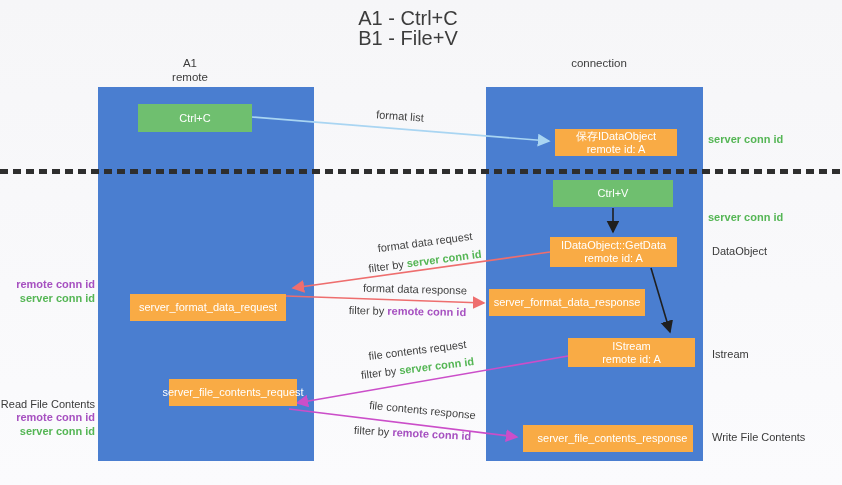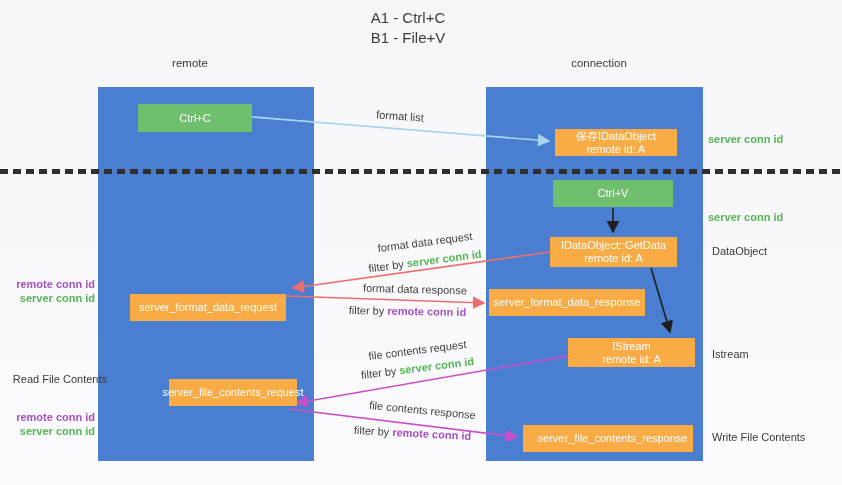--- a/index.html
+++ b/index.html
@@ -2,21 +2,21 @@
 <html><head>
 <meta charset="utf-8">
 <style>
   html,body{margin:0;padding:0;}
   .canvas{
     position:relative;width:842px;height:485px;overflow:hidden;
     background:linear-gradient(#f6f6f8,#fbfbfd);
     font-family:"Liberation Sans",sans-serif;color:#3f3f3f;
   }
   .title{position:absolute;left:308px;top:8px;width:200px;text-align:center;
-    font-size:15px;line-height:20px;color:#3c3c3c;}
+    font-size:20px;line-height:20px;color:#3c3c3c;}
   .lane-header{position:absolute;width:120px;text-align:center;font-size:11.5px;
     line-height:14px;color:#3c3c3c;}
   .lane{position:absolute;background:#4a7ed0;z-index:1;}
   .divider{position:absolute;left:0;top:169px;width:842px;height:5px;z-index:3;
     background:repeating-linear-gradient(90deg,#2e2e2e 0 8px,transparent 8px 13px);}
   .arrows{position:absolute;left:0;top:0;z-index:2;}
   .box{position:absolute;z-index:4;display:flex;flex-direction:column;
     align-items:center;justify-content:center;color:#fff;font-size:11px;
     line-height:13px;text-align:center;}
   .green{background:#6fbf6f;}
@@ -33,20 +33,21 @@
 <body>
 
 <div class="canvas">
 
   <div class="title">
     <div>A1 - Ctrl+C</div>
     <div>B1 - File+V</div>
   </div>
 
   <div class="lane-header" style="left:130px;top:56px;">
+    <div>A1</div>
     <div>remote</div>
   </div>
   <div class="lane-header" style="left:539px;top:56px;">
     <div>connection</div>
   </div>
 
   <div class="lane" style="left:98px;top:87px;width:216px;height:374px;"></div>
   <div class="lane" style="left:486px;top:87px;width:217px;height:374px;"></div>
 
   <svg class="arrows" width="842" height="485">
@@ -107,21 +108,21 @@
   </div>
 
   <div class="side g" style="left:708px;top:133px;">server conn id</div>
   <div class="side g" style="left:708px;top:211px;">server conn id</div>
   <div class="side dark" style="left:712px;top:245px;">DataObject</div>
   <div class="side dark" style="left:712px;top:348px;">Istream</div>
   <div class="side dark" style="left:712px;top:431px;">Write File Contents</div>
 
   <div class="side p right-align" style="left:0;top:278px;width:95px;">remote conn id</div>
   <div class="side g right-align" style="left:0;top:292px;width:95px;">server conn id</div>
-  <div class="side dark right-align" style="left:0;top:373px;width:95px;padding-left:12px;">Read File Contents</div>
+  <div class="side dark right-align" style="left:0;top:398px;width:95px;">Read File Contents</div>
   <div class="side p right-align" style="left:0;top:411px;width:95px;">remote conn id</div>
   <div class="side g right-align" style="left:0;top:425px;width:95px;">server conn id</div>
 
   <div class="albl" style="left:345px;top:110px;width:110px;transform:rotate(4deg);">format list</div>
 
   <div class="albl" style="left:345px;top:236px;width:160px;transform:rotate(-7.5deg);">format data request</div>
   <div class="albl" style="left:345px;top:255px;width:160px;transform:rotate(-7.5deg);">
     <span>filter by </span><span class="g">server conn id</span>
   </div>
 

